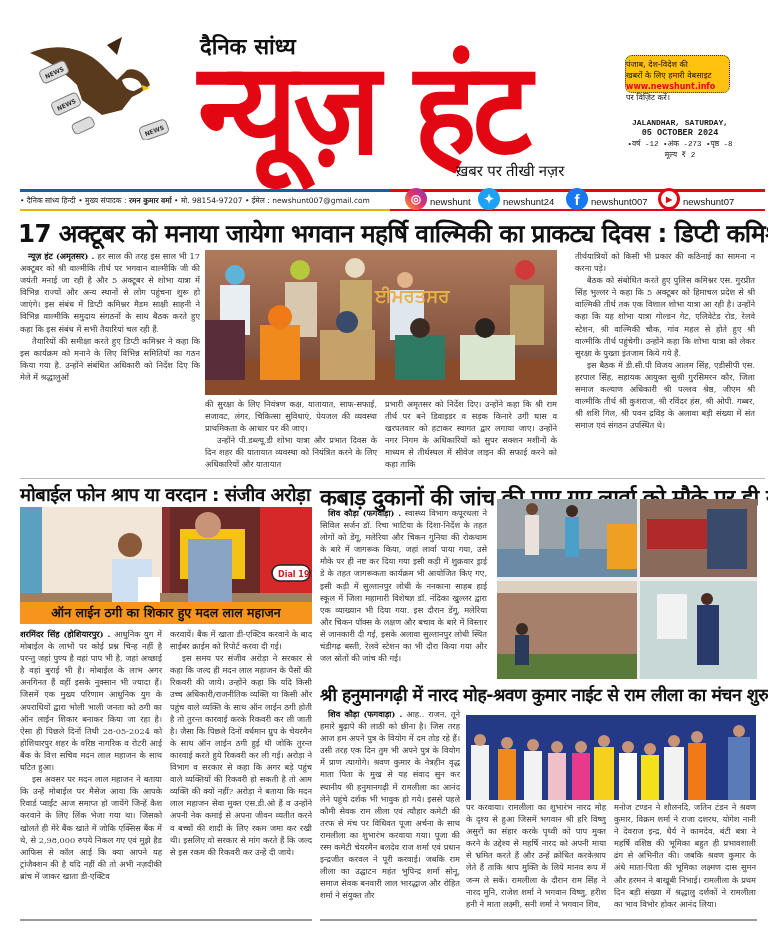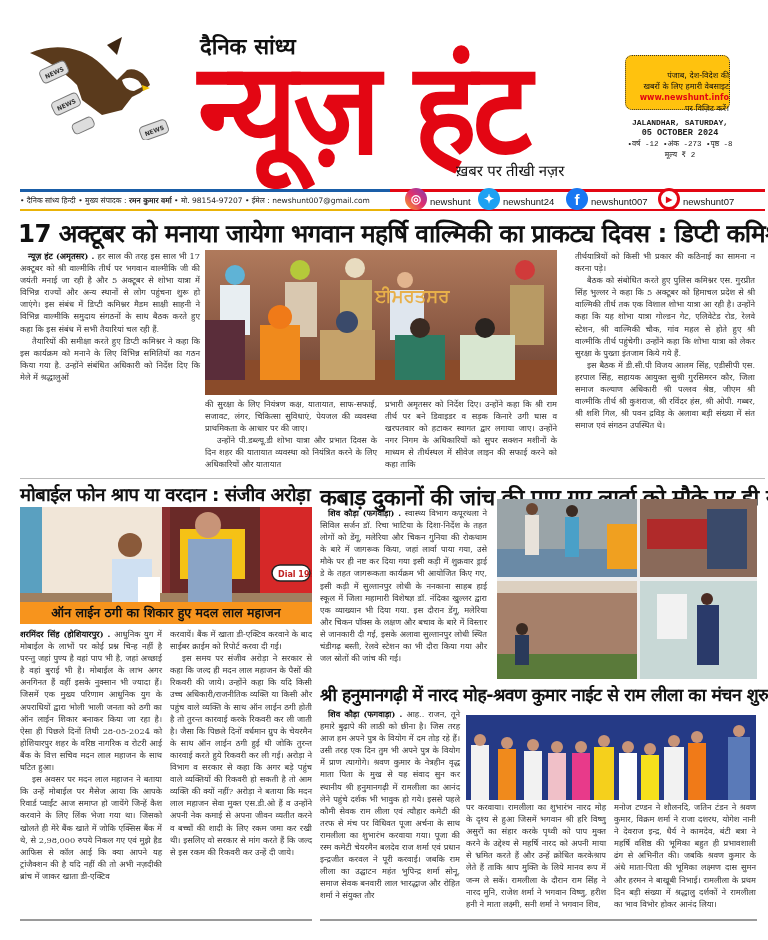--- a/index.html
+++ b/index.html
@@ -2,21 +2,21 @@
 <html><head>
 <meta charset="utf-8">
 <style>
 *{box-sizing:border-box;margin:0;padding:0}
 body{width:768px;height:940px;background:#fff;font-family:"DejaVu Serif",serif;color:#222;overflow:hidden;position:relative}
 .masthead{position:absolute;left:0;top:0;width:768px;height:185px}
 .eagle{position:absolute;left:22px;top:25px;width:150px;height:115px}
 .subtitle-top{position:absolute;left:200px;top:30px;font-family:"DejaVu Sans",sans-serif;font-size:22px;font-weight:bold;color:#111}
 .brand{position:absolute;left:198px;top:45px;font-family:"DejaVu Sans",sans-serif;font-size:118px;font-weight:bold;color:#e30613;letter-spacing:-4px;line-height:1;transform:scaleY(1.08);transform-origin:top left}
 .tagline{position:absolute;left:456px;top:160px;font-family:Liberation Sans, sans-serif;font-size:15px;color:#111}
-.promo{position:absolute;left:625px;top:55px;width:105px;height:55px;background:#ffc20e;border:1.5px dotted #333;border-radius:7px;font-family:"DejaVu Sans",sans-serif;font-size:8px;line-height:11px;text-align:right;padding-top:14px;color:#111}
+.promo{position:absolute;left:625px;top:55px;width:105px;height:38px;background:#ffc20e;border:1.5px dotted #333;border-radius:7px;font-family:"DejaVu Sans",sans-serif;font-size:8px;line-height:11px;text-align:left;padding-top:3px;color:#111}
 .promo .url{color:#e30613;font-weight:bold}
 .dateline{position:absolute;left:620px;top:117px;width:120px;text-align:center;font-family:Liberation Mono, monospace;line-height:11px}
 .dateline .d1{font-size:8px;font-weight:bold}
 .dateline .d2{font-size:8.5px;font-weight:bold}
 .dateline .d3{font-size:7.5px}
 .infobar{position:absolute;left:20px;top:189px;width:745px;height:22px;border-top:3px solid #1a5ea8;border-bottom:2px solid #eab308}
 .infobar .redline{position:absolute;left:370px;right:0;top:-3px;height:3px;background:#e30613}
 .infobar .redline2{position:absolute;left:370px;right:0;bottom:-2px;height:2px;background:#e30613}
 .infotext{position:absolute;left:0;top:3px;font-family:"DejaVu Sans",sans-serif;font-size:7.5px;color:#222;white-space:nowrap}
 .infotext b{font-weight:bold}

